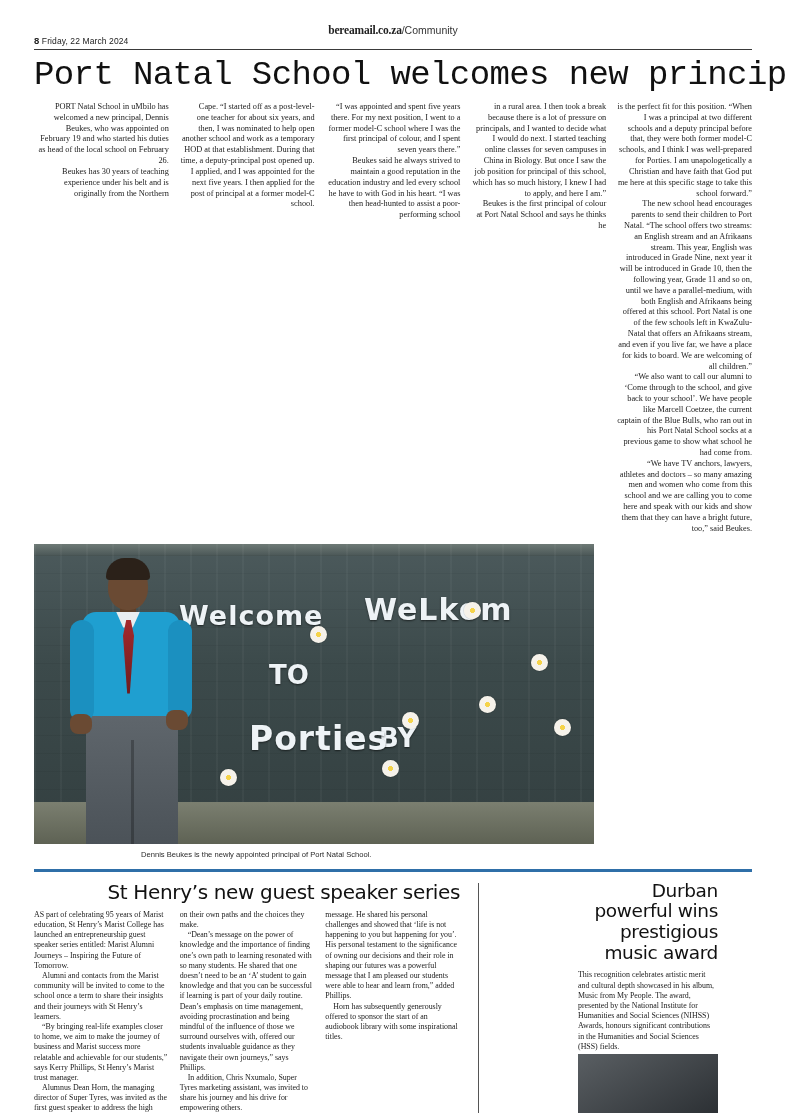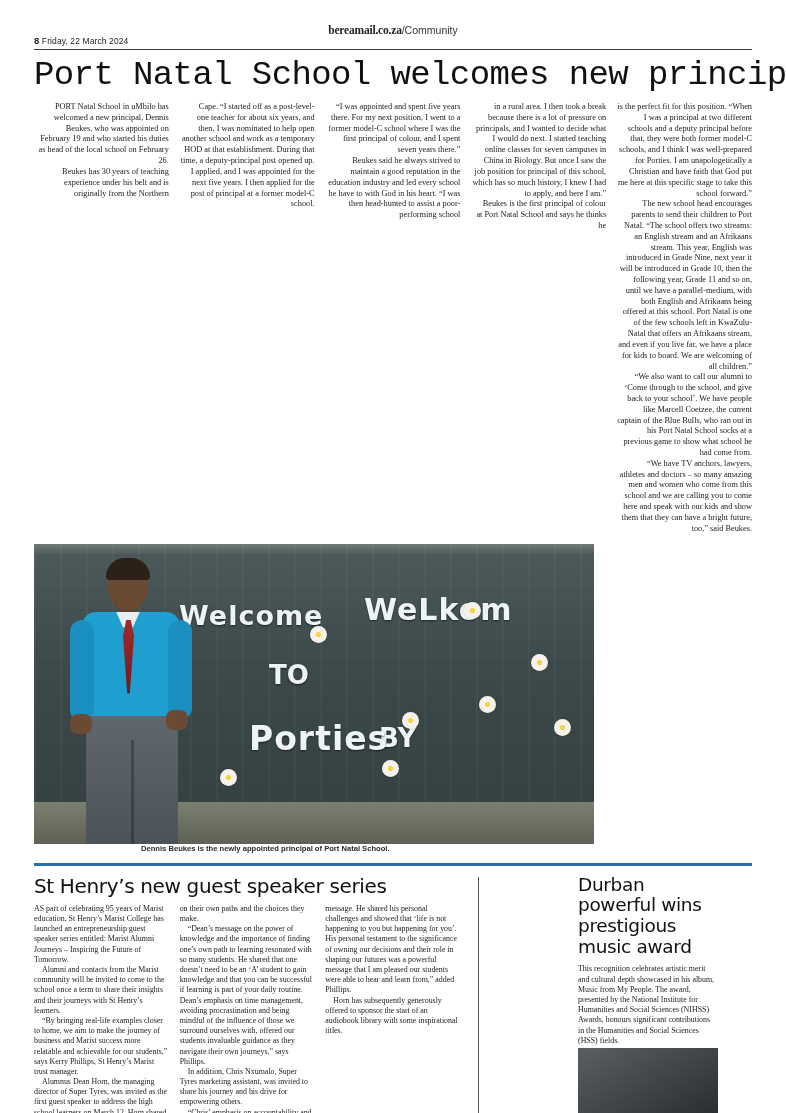--- a/index.html
+++ b/index.html
@@ -163,22 +163,21 @@
     background:linear-gradient(180deg,#60676d,#4b5258);
     border-radius:6px 6px 2px 2px;
   }
   .man .pants:after{
     content:""; position:absolute; left:45px; top:32px; width:3px; height:106px;
     background:rgba(0,0,0,.25);
   }
   .caption-wrap {
     width:560px;
     display:flex; align-items:flex-start;
-    padding-top:0;
-    font-weight:bold;
+    padding-top:6px;
   }
   .caption {
     font-family:"Liberation Sans", sans-serif;
     font-size:7.6px;
     color:#2a2a2a;
     margin-left:107px;
   }
 
   .blue-rule {
     border-top:3px solid #2f6fa8;
@@ -187,21 +186,22 @@
 
   
   .section2 { margin-top:9px; position:relative; }
   .sec-head {
     font-family:"DejaVu Sans", sans-serif;
     font-size:20px;
     font-weight:400;
     letter-spacing:-.35px;
     color:#111;
     line-height:1.12;
-    margin:0 0 7px 0;
+    margin:0 0 7px 14px;
+    text-align:right;
   }
   .sec-head.small { font-size:18.5px; }
   .vdiv {
     position:absolute; top:2px; bottom:0; width:0;
     border-left:1px solid #555;
   }
   .cols3 {
     display:grid;
     grid-template-columns:repeat(3, 1fr);
     column-gap:11px;

